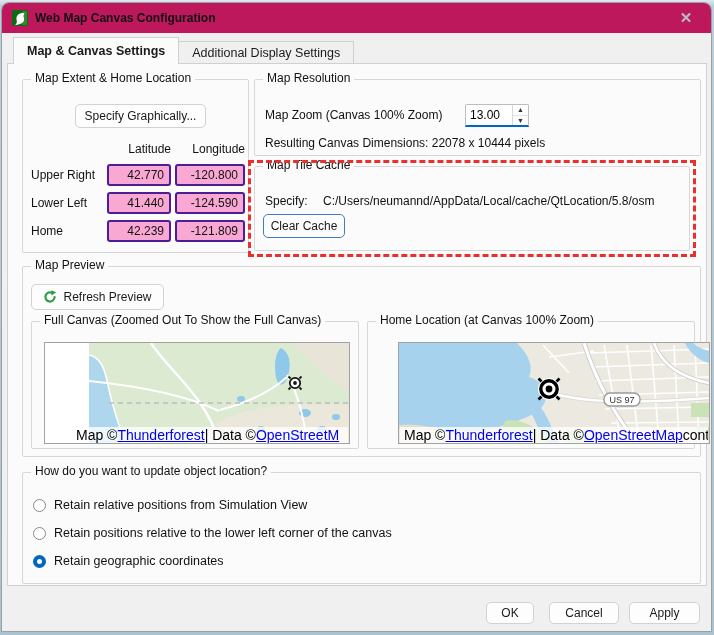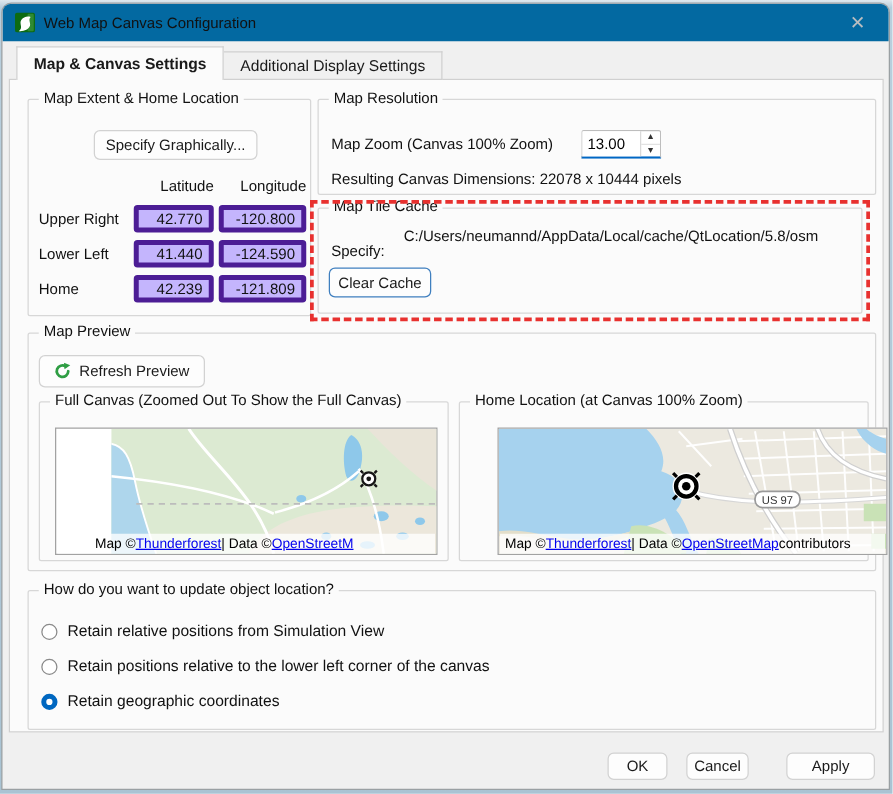--- a/index.html
+++ b/index.html
@@ -12,21 +12,21 @@
   }
 
   
   #dialog {
     position:absolute; left:1px; top:2px; width:711px; height:630px;
     background:#f0f0f0; border:1px solid #9aa0a3;
     border-radius:8px 8px 0 0; overflow:hidden;
   }
 
   
-  #titlebar { position:absolute; left:0; top:0; width:100%; height:30px; background:#0369a1; display:flex; align-items:center; }
+  #titlebar { position:absolute; left:0; top:0; width:100%; height:30px; background:#be185d; display:flex; align-items:center;font-weight:bold; }
   #app-icon { width:16px; height:16px; margin-left:10px; flex:0 0 auto; }
   #title-text { margin-left:7px; font-size:12px; color:#111; }
   #close-btn { position:absolute; right:8px; top:0; width:34px; height:30px; display:flex; align-items:center; justify-content:center;
     color:#b9bdc0; font-size:15px; cursor:default; }
 
   
   #tabbar { position:absolute; left:11px; top:34px; height:27px; display:flex; align-items:flex-end; z-index:3; }
   .tab { font-size:12.5px; padding:0 13px; display:flex; align-items:center; white-space:nowrap; }
   .tab.active { background:#fbfbfb; border:1px solid #d0d0d0; border-bottom:none; height:27px; position:relative; z-index:4;font-weight:bold; }
   .tab.inactive { background:#f0f0f0; border:1px solid #d0d0d0; border-left:none; height:23px; }
@@ -39,41 +39,41 @@
   .group { position:absolute; border:1px solid #d7d7d7; border-radius:2px; }
   .group > .gtitle { position:absolute; top:-9px; left:8px; background:#fbfbfb; padding:0 4px; font-size:12px; color:#111; white-space:nowrap; }
 
   
   .btn {
     position:absolute; background:#fdfdfd; border:1px solid #d2d2d2; border-radius:5px;
     font-size:12px; color:#1a1a1a; display:flex; align-items:center; justify-content:center;
     font-family:"Liberation Sans",sans-serif; white-space:nowrap; cursor:default;
   }
   .field {
-    position:absolute; background:#c4b5fd; border:4px solid #4c1d95; border-radius:3px;
+    position:absolute; background:#f9a8d4; border:2px solid #4c1d95; border-radius:3px;
     font-size:12px; text-align:right; padding:0 5px 0 2px; font-family:"Liberation Sans",sans-serif; color:#111;
   }
   .lbl { position:absolute; font-size:12px; color:#111; white-space:nowrap; }
   .hdr { position:absolute; font-size:12px; color:#111; text-align:right; }
 
   
   #spinbox { position:absolute; left:210px; top:24px; width:64px; height:23px; display:flex;
     border:1px solid #bdbdbd; border-bottom:2px solid #0067c4; border-radius:2px 2px 0 0; background:#fff; }
   #spin-value { width:46px; height:100%; border:none; outline:none; font-size:12px; padding:0 2px 0 4px; font-family:"Liberation Sans",sans-serif; }
   #spin-buttons { width:16px; border-left:1px solid #d9d9d9; display:flex; flex-direction:column; }
   .spin-arrow { flex:1; display:flex; align-items:center; justify-content:center; font-size:7px; color:#333; line-height:1; }
 
   
   #cache-highlight { position:absolute; left:240px; top:96px; width:448px; height:97px;
     border:3px dashed #e8312f; background:transparent; pointer-events:none; z-index:5; }
 
   
   .map-frame { position:absolute; background:#fff; border:1px solid #a2a2a2; overflow:hidden; }
   .attrib { position:absolute; left:1px; right:1px; bottom:0; height:16px; background:rgba(255,255,255,0.78);
-    font-size:11px; color:#000; white-space:nowrap; display:flex; align-items:center; overflow:hidden; }
+    font-size:14px; color:#000; white-space:nowrap; display:flex; align-items:center; overflow:hidden; }
   .attrib a { color:#0000ee; text-decoration:underline; }
 
   
   .radio-row { position:absolute; left:10px; height:20px; display:flex; align-items:center; gap:8px; }
   .radio-circle { width:13px; height:13px; border-radius:50%; border:1px solid #8a8a8a; background:#fff; flex:0 0 auto; }
   .radio-row.checked .radio-circle { border:4px solid #0067c0; }
   .radio-label { font-size:12.5px; color:#111; }
 
   
   .footer-btn { height:22px; font-size:12px; }
@@ -130,21 +130,21 @@
         </div>
       </div>
       <span class="lbl" style="left:10px; top:56px;">Resulting Canvas Dimensions: 22078 x 10444 pixels</span>
     </div>
 
     <div id="cache-highlight"></div>
 
     <div class="group" style="left:246px; top:102px; width:436px; height:85px;">
       <span class="gtitle">Map Tile Cache</span>
       <span class="lbl" style="left:10px; top:27px;">Specify:</span>
-      <span class="lbl" style="left:68px; top:15px;text-align:right;">C:/Users/neumannd/AppData/Local/cache/QtLocation/5.8/osm</span>
+      <span class="lbl" style="left:68px; top:27px;text-align:right;">C:/Users/neumannd/AppData/Local/cache/QtLocation/5.8/osm</span>
       <div class="btn" style="left:8px; top:47px; width:82px; height:24px; border:1px solid #3f7fbf;">Clear Cache</div>
     </div>
 
     <div class="group" style="left:14px; top:202px; width:679px; height:191px;">
       <span class="gtitle">Map Preview</span>
 
       <div class="btn" style="left:8px; top:17px; width:133px; height:26px; gap:6px;">
         <svg width="14" height="14" viewBox="0 0 14 14">
           <path d="M11.6,7 A4.6,4.6 0 1 1 9.4,3" fill="none" stroke="#2f9e44" stroke-width="2.2" stroke-linecap="round"></path>
           <polygon points="8.2,0.2 13.2,2.2 8.6,5.4" fill="#2f9e44"></polygon>
@@ -270,16 +270,16 @@
       </div>
       <div class="radio-row checked" style="top:78px;">
         <div class="radio-circle"></div>
         <span class="radio-label">Retain geographic coordinates</span>
       </div>
     </div>
 
   </div>
 
   <div class="btn footer-btn" style="left:484px; top:599px; width:48px;">OK</div>
-  <div class="btn footer-btn" style="left:547px; top:599px; width:50px;">Cancel</div>
+  <div class="btn footer-btn" style="left:547px; top:599px; width:70px;">Cancel</div>
   <div class="btn footer-btn" style="left:627px; top:599px; width:71px;">Apply</div>
 
 </div>
 
 </body></html>

